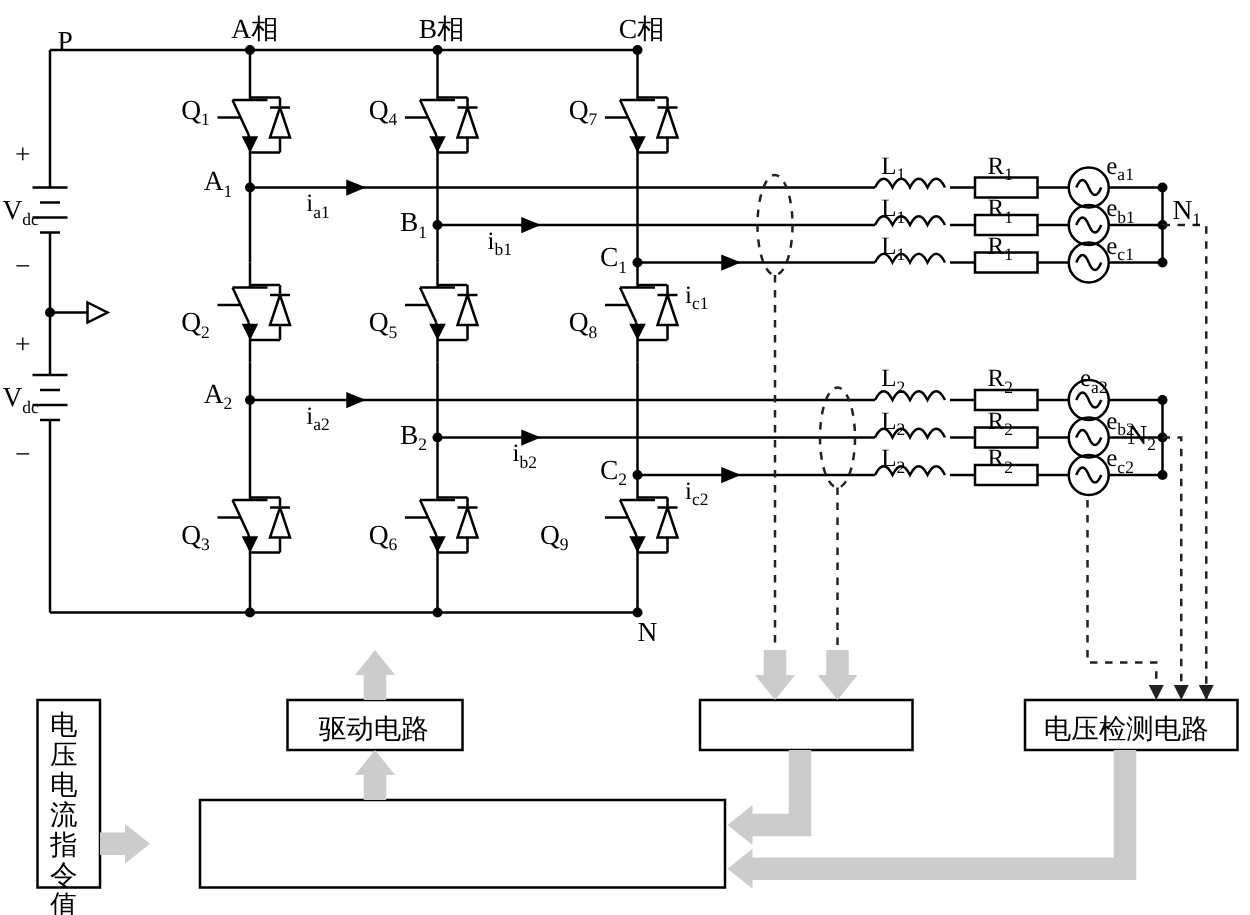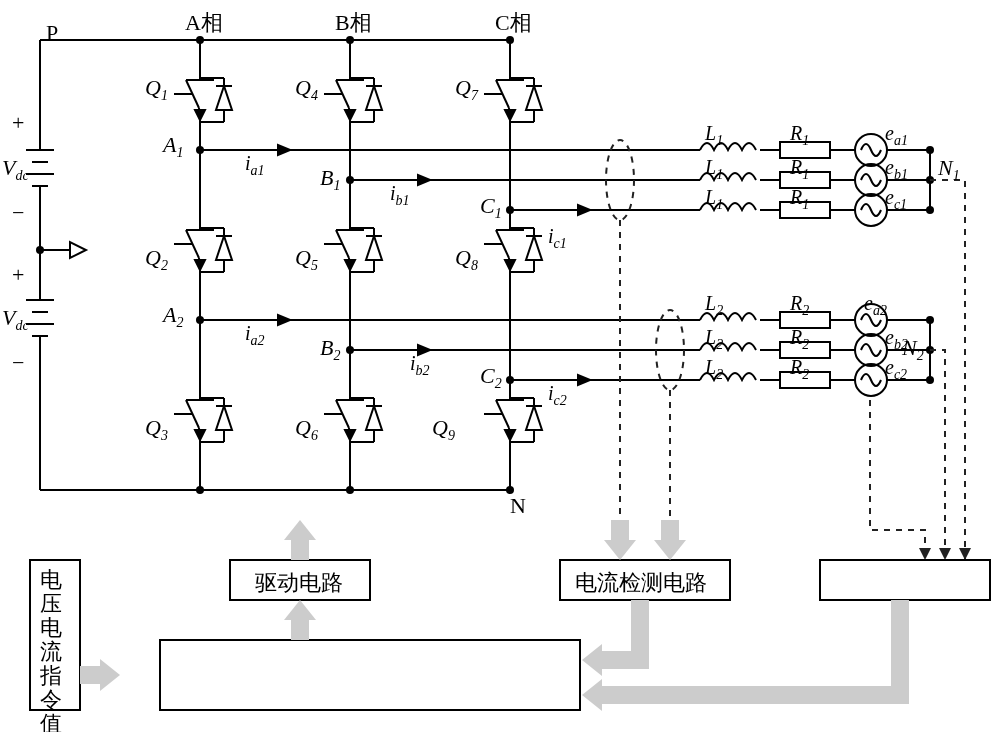--- a/index.html
+++ b/index.html
@@ -2,21 +2,21 @@
 <html><head>
 <meta charset="utf-8">
 <style>
   html,body{margin:0;padding:0;font-family:"Times New Roman",serif;background:#fff}
   #stage{position:relative;width:1000px;height:732px;background:#fff}
   svg{position:absolute;left:0;top:0}
   .thin{stroke:#000;stroke-width:2;fill:none}
   .thinf{stroke:#000;stroke-width:2;fill:#000}
   .dash{stroke:#222;stroke-width:2;fill:none;stroke-dasharray:6 6}
   .box{stroke:#000;stroke-width:2;fill:#fff}
-  .lbl{position:absolute;font-size:22px;font-style:italic}
+  .lbl{position:absolute;font-size:22px;}
   .lbl sub{font-size:14px;vertical-align:sub}
   .plain{font-style:normal}
   .cn{font-family:"SimSun","Songti SC",serif;font-style:normal;font-size:22px}
   .fat{stroke:#ccc;stroke-width:18;fill:none}
   .fathead{fill:#ccc;stroke:none}
   .dot{fill:#000}
   .small{font-size:20px}
 </style>
 </head>
 <body>
@@ -294,16 +294,16 @@
 <div class="lbl small" style="left:864px;top:292px"><span>e</span><sub>a2</sub></div>
 <div class="lbl small" style="left:705px;top:326px"><span>L</span><sub>2</sub></div>
 <div class="lbl small" style="left:790px;top:326px"><span>R</span><sub>2</sub></div>
 <div class="lbl small" style="left:885px;top:326px"><span>e</span><sub>b2</sub></div>
 <div class="lbl small" style="left:705px;top:356px"><span>L</span><sub>2</sub></div>
 <div class="lbl small" style="left:790px;top:356px"><span>R</span><sub>2</sub></div>
 <div class="lbl small" style="left:885px;top:356px"><span>e</span><sub>c2</sub></div>
 <div class="lbl" style="left:902px;top:335px"><span>N</span><sub>2</sub></div>
 
 <div class="lbl cn" style="left:255px;top:568px">驱动电路</div>
-<div class="lbl cn" style="left:575px;top:568px">电流检测电路</div>
+<div class="lbl cn" style="left:835px;top:568px">电压检测电路</div>
 <div class="lbl cn" style="left:40px;top:568px;width:30px;line-height:24px">电压电流指令值</div>
 
 </div>
 
 </body></html>

